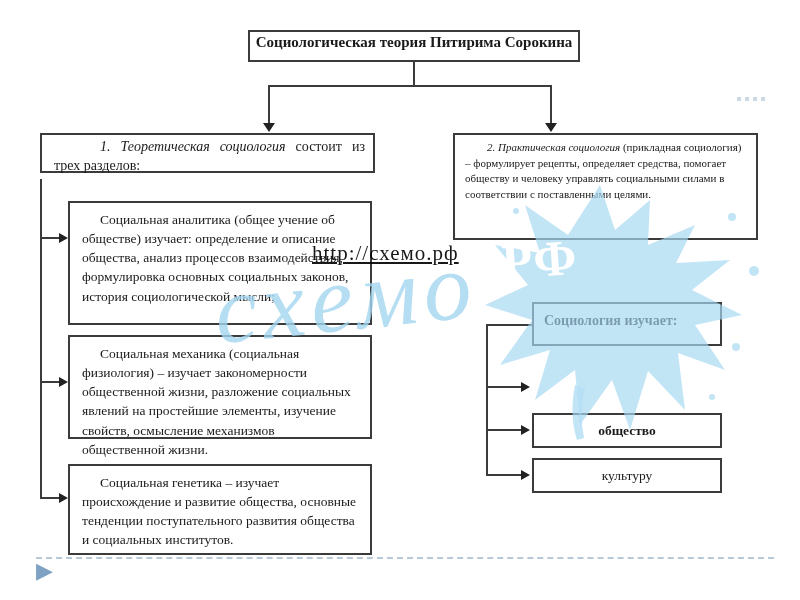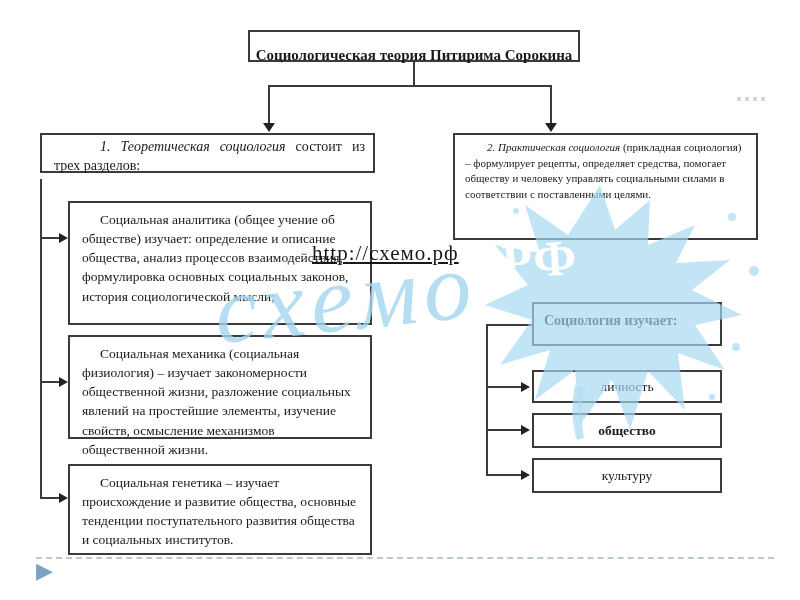--- a/index.html
+++ b/index.html
@@ -5,21 +5,21 @@
   html,body{margin:0;padding:0;background:#fff;}
   .stage{position:relative;width:800px;height:600px;background:#ffffff;overflow:hidden;
          font-family:"Liberation Serif",serif;color:#1a1a1a;}
   .box{position:absolute;border:2px solid #3b3b3b;background:#fff;box-sizing:border-box;z-index:2;}
   .hline,.vline{position:absolute;background:#3b3b3b;z-index:2;}
   .arrow-r{position:absolute;width:0;height:0;border-top:5px solid transparent;
            border-bottom:5px solid transparent;border-left:9px solid #222;z-index:2;}
   .arrow-d{position:absolute;width:0;height:0;border-left:6px solid transparent;
            border-right:6px solid transparent;border-top:9px solid #222;z-index:2;}
   .title-box{left:248px;top:30px;width:332px;height:32px;font-weight:bold;font-size:15px;
-             text-align:center;padding-top:15px;}
+             text-align:center;padding-top:2px;}
   .lh-box{left:40px;top:133px;width:335px;height:40px;font-size:14px;line-height:1.35;
           padding:3px 8px 0 12px;text-indent:46px;text-align:justify;}
   .sub-box{left:68px;width:304px;font-size:13.5px;line-height:1.42;padding:7px 10px 0 12px;
            text-indent:18px;text-align:left;margin-top:12px;}
   .rh-box{left:453px;top:133px;width:305px;height:107px;font-size:11px;line-height:1.42;
           padding:5px 8px 0 10px;text-indent:22px;}
   .studies-box{left:532px;top:302px;width:190px;height:44px;font-weight:bold;font-size:14px;
                padding:9px 0 0 10px;}
   .item-box{left:532px;width:190px;font-size:13.5px;text-align:center;display:flex;
             align-items:center;justify-content:center;}
@@ -87,23 +87,20 @@
   <div class="hline" style="left:486px;top:324px;width:46px;height:2px;"></div>
   <div class="vline" style="left:486px;top:324px;width:2px;height:152px;"></div>
 
   <div class="hline" style="left:488px;top:386px;width:34px;height:2px;"></div>
   <div class="arrow-r" style="left:521px;top:382px;"></div>
   <div class="hline" style="left:488px;top:429px;width:34px;height:2px;"></div>
   <div class="arrow-r" style="left:521px;top:425px;"></div>
   <div class="hline" style="left:488px;top:474px;width:34px;height:2px;"></div>
   <div class="arrow-r" style="left:521px;top:470px;"></div>
 
-  <div class="box item-box" style="top:370px;height:33px;">
-    <span>личность</span>
-  </div>
   <div class="box item-box" style="top:413px;height:35px;font-weight:bold;">
     <span>общество</span>
   </div>
   <div class="box item-box" style="top:458px;height:35px;">
     <span>культуру</span>
   </div>
 
   <svg class="splash" width="310" height="270" viewBox="0 0 310 270">
     <path fill-opacity="0.8" d="M120,10 L135,55 L170,25 L168,70 L215,50 L196,88 L250,85 L212,115 L262,140 L215,150
              L245,195 L198,178 L205,235 L168,196 L150,255 L132,205 L100,250 L95,195 L55,225

